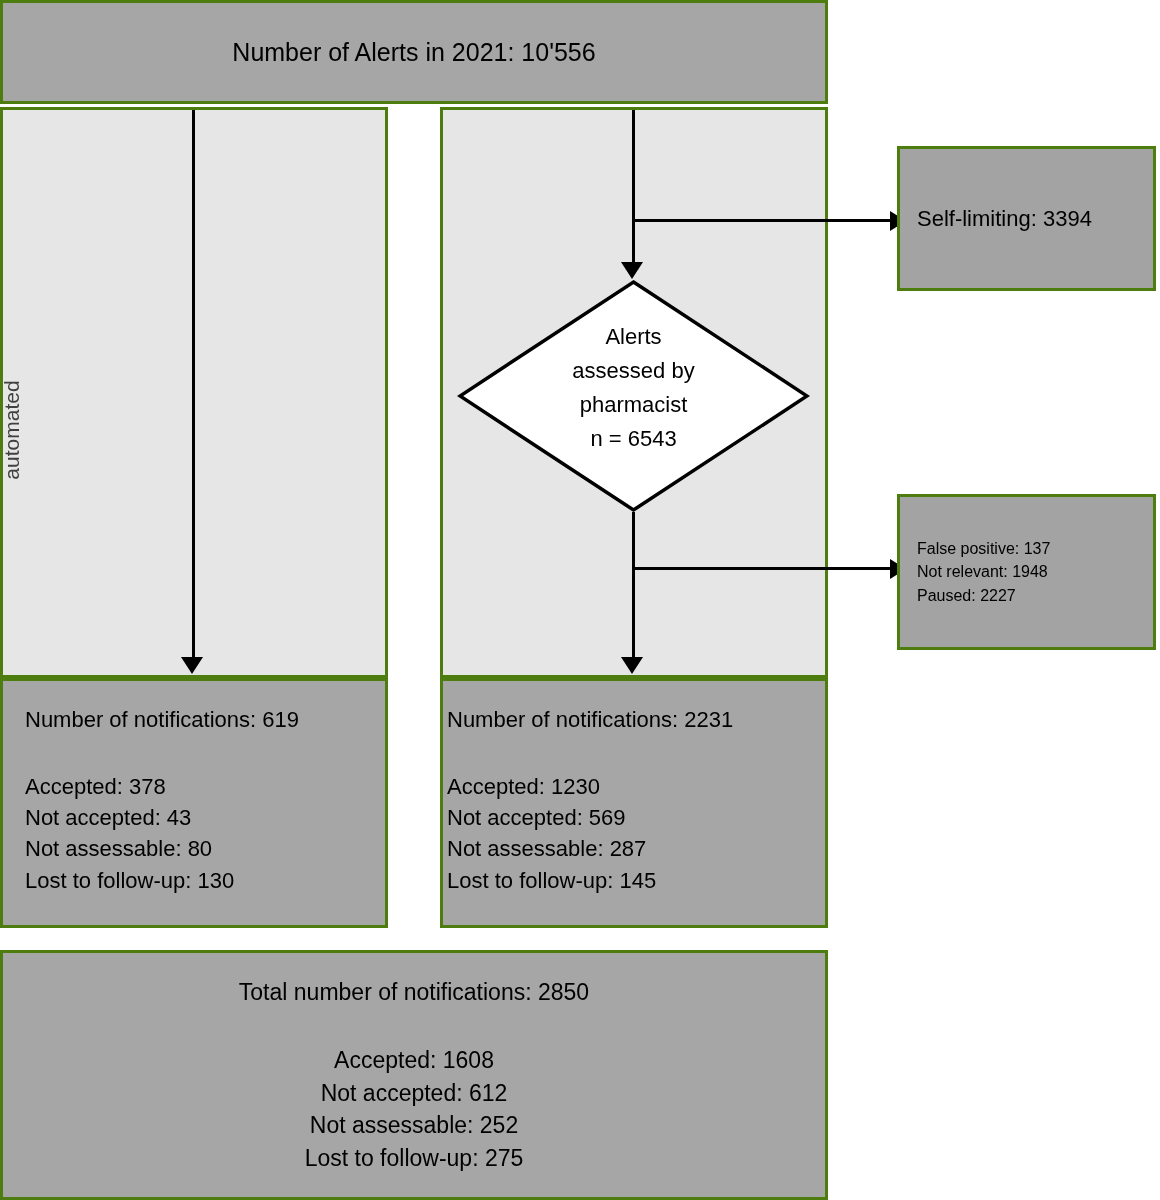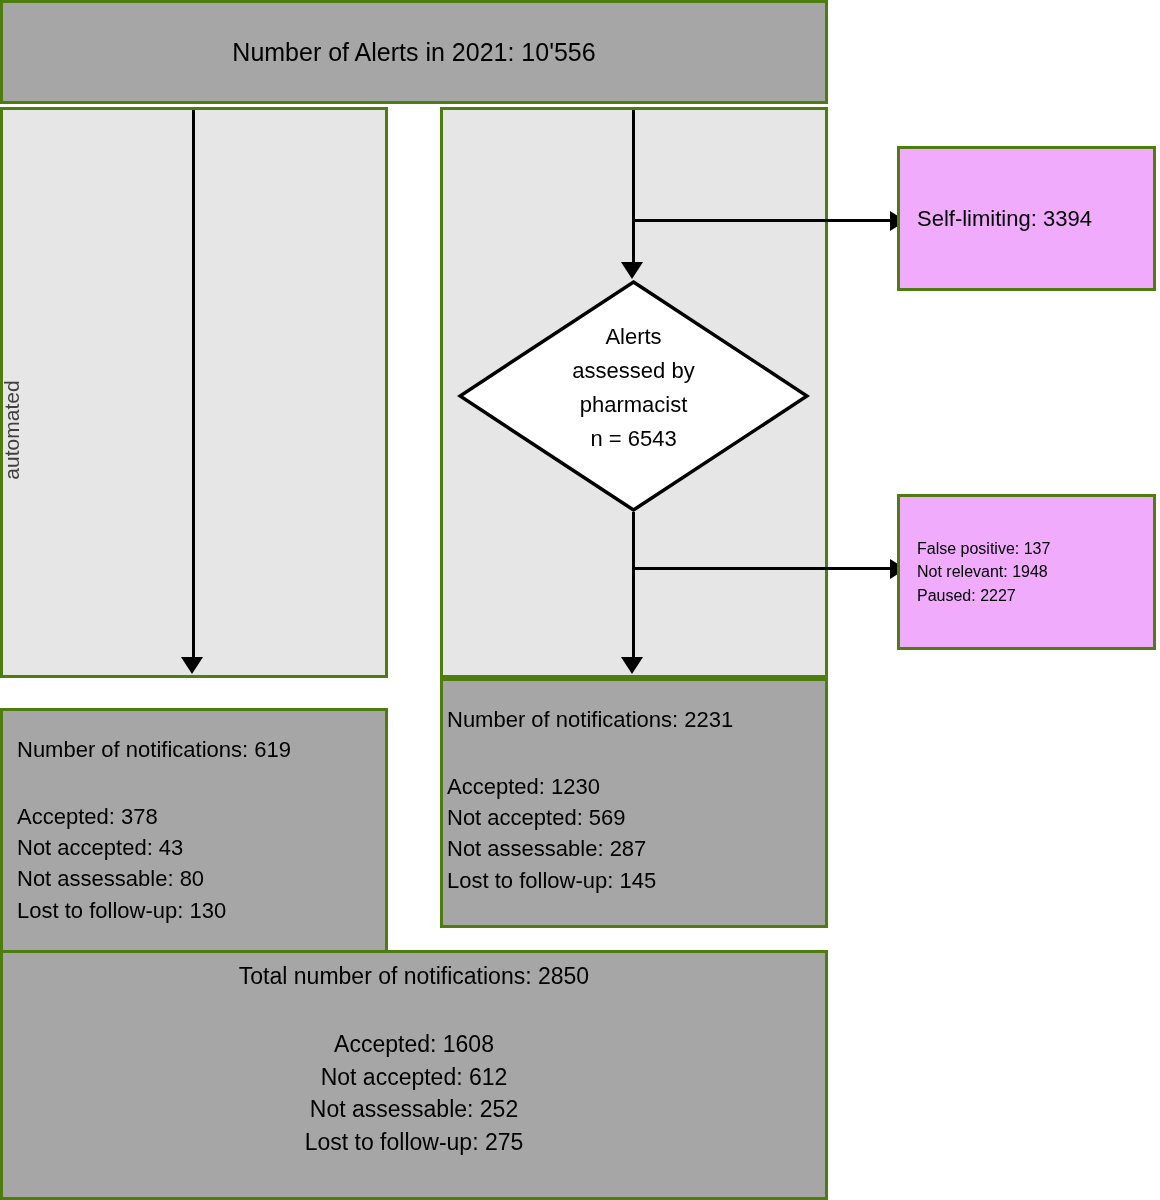--- a/index.html
+++ b/index.html
@@ -18,21 +18,21 @@
     overflow: hidden;
     background: #ffffff;
   }
   .node {
     position: absolute;
     box-sizing: border-box;
     border: 3px solid #4d7c0f;
   }
   .gray-dark { background: #a6a6a6; }
   .gray-light { background: #e7e6e6; }
-  .white { background: #f0abfc; }
+  .white { background: #a3a3a3; }
 
   
   #header-box {
     left: 0px; top: 0px;
     width: 828px; height: 104px;
     display: flex;
     align-items: center;
     justify-content: center;
   }
   #header-title {
@@ -141,43 +141,43 @@
     align-items: center;
   }
   #box-excluded .txt {
     padding-left: 17px;
     font-size: 16px;
     line-height: 1.45;
   }
 
   
   #box-notif-left {
-    left: 0px; top: 708px;
+    left: 0px; top: 678px;
     width: 388px; height: 250px;
-    padding: 26px 0 0 14px;
+    padding: 26px 0 0 22px;
   }
   #box-notif-right {
     left: 440px; top: 678px;
     width: 388px; height: 250px;
     padding: 26px 0 0 4px;
   }
   .notif-head {
     font-size: 22px;
     margin-bottom: 38px;
   }
   .notif-line {
     font-size: 22px;
     line-height: 1.42;
   }
 
   
   #box-total {
     left: 0px; top: 950px;
     width: 828px; height: 250px;
-    padding-top: 10px;
+    padding-top: 26px;
     text-align: center;
   }
   #total-head {
     font-size: 23px;
     margin-bottom: 38px;
   }
   .total-line {
     font-size: 23px;
     line-height: 1.42;
   }

